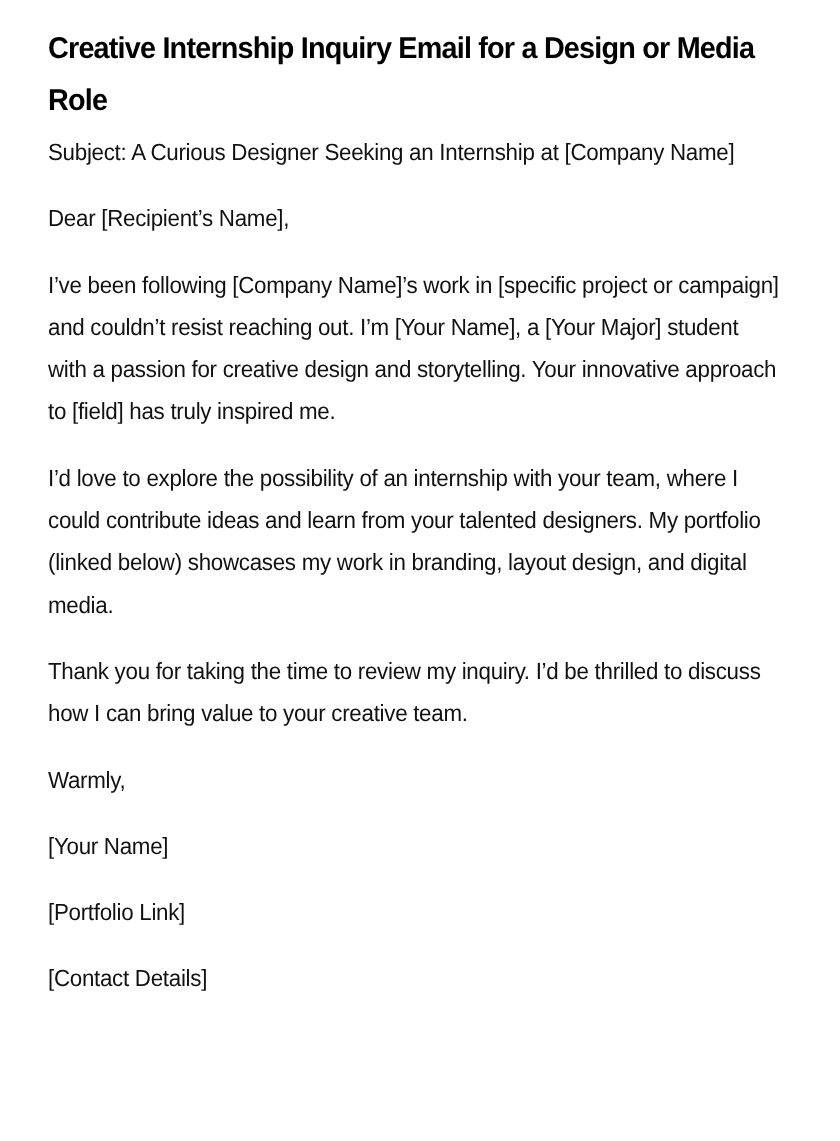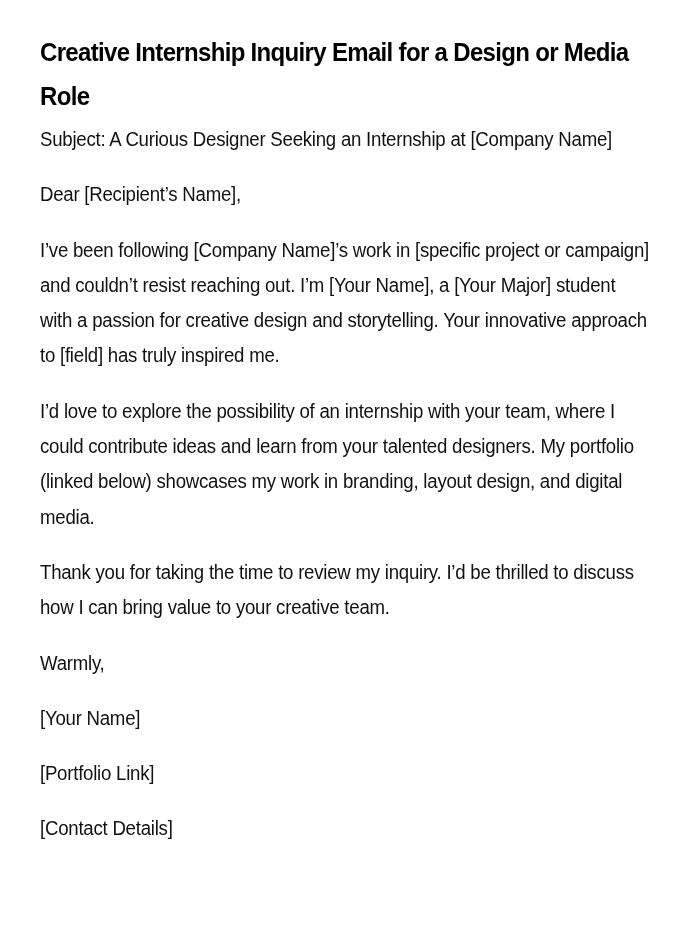--- a/index.html
+++ b/index.html
@@ -9,21 +9,21 @@
     }
     body {
       width: 700px;
       height: 951px;
       overflow: hidden;
       position: relative;
     }
     .doc {
       position: absolute;
       left: 40px;
-      top: 30px;
+      top: 18px;
       width: 610px;
       color: #111111;
     }
     .doc-title {
       font-family: "Liberation Sans", "DejaVu Sans", sans-serif;
       font-weight: bold;
       font-size: 25px;
       line-height: 44px;
       letter-spacing: -0.7px;
       margin: 0 0 4px 0;

